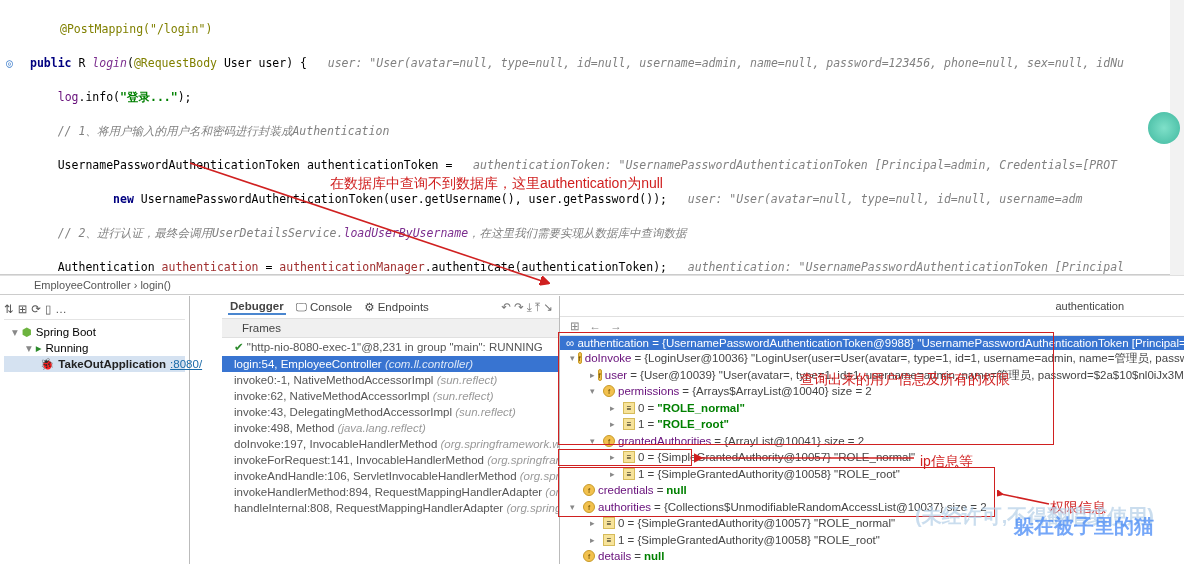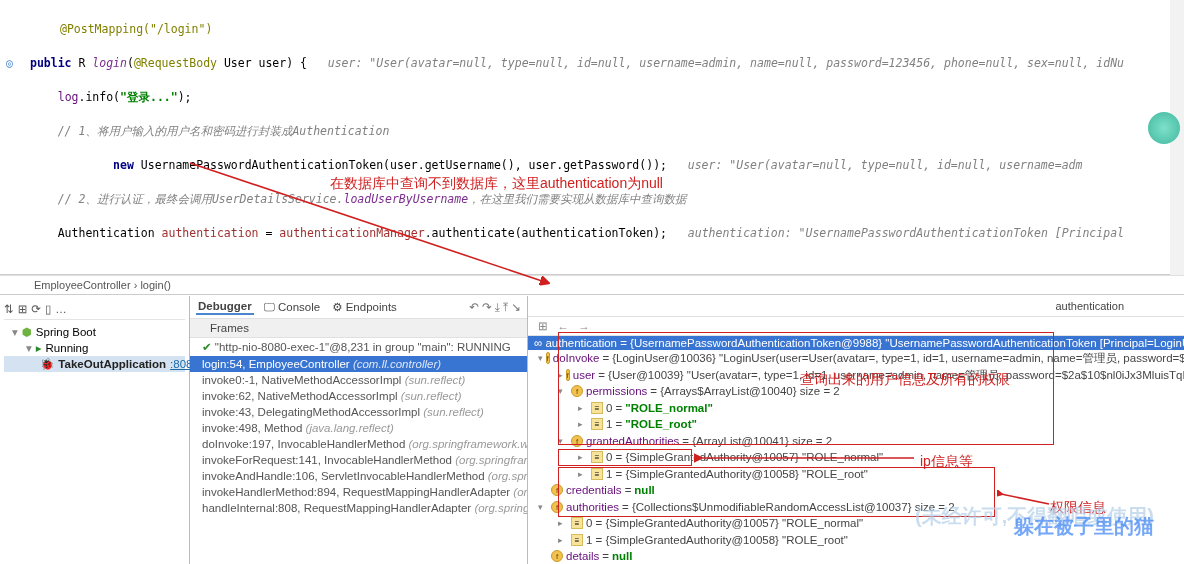--- a/index.html
+++ b/index.html
@@ -15,21 +15,21 @@
 .fld { color: #660e7a; }
 .red-hl { color: #a03030; font-weight: normal; }
 .breadcrumb { position: absolute; top: 275px; left: 0; right: 0; height: 20px; font-family: "Segoe UI", Arial, sans-serif; font-size: 11px; color: #555; padding: 3px 34px; border-top: 1px solid #e0e0e0; border-bottom: 1px solid #ccc; }
 .lower { position: absolute; top: 296px; left: 0; right: 0; bottom: 0; display: flex; font-family: "Segoe UI", Arial, sans-serif; font-size: 11.5px; }
 .left-pane { width: 190px; border-right: 1px solid #bbb; display: flex; flex-direction: column; padding: 2px 4px; }
 .toolbar-row { display: flex; gap: 4px; align-items: center; height: 22px; border-bottom: 1px solid #e4e4e4; color: #555; }
 .toolbar-row span { display: inline-block; }
 .tree-item { padding: 1px 2px 1px 8px; display: flex; align-items: center; gap: 4px; }
 .tree-item.sel { background: #d5e2f1; }
 .link { color: #1a6aa8; text-decoration: underline; }
-.mid-pane { width: 338px; border-right: 1px solid #bbb; display: flex; flex-direction: column; }
+.mid-pane { width: 338px; border-right: 1px solid #bbb; display: flex; flex-direction: column; margin-left: 32px; }
 .tabrow { display: flex; gap: 8px; padding: 3px 6px; align-items: center; border-bottom: 1px solid #e0e0e0; color: #444; }
 .tabrow .tab { padding: 1px 2px; }
 .tabrow .tab.active { font-weight: bold; border-bottom: 2px solid #4a86cf; }
 .section-hdr { padding: 3px 20px; background: #f0f0f0; color: #444; border-bottom: 1px solid #e0e0e0; }
 .frame-line { padding: 2px 8px 2px 12px; color: #555; white-space: nowrap; overflow: hidden; }
 .frame-line .pkg { color: #999; font-style: italic; }
 .frame-line.sel { background: #3874d1; color: #fff; }
 .frame-line.sel .pkg { color: #dce7f7; }
 .right-pane { flex: 1; position: relative; overflow: hidden; }
 .var-header { padding: 4px 8px; color: #444; border-bottom: 1px solid #e0e0e0; font-size: 11px; text-align: right; padding-right: 60px; }
@@ -53,20 +53,21 @@
 .minimap { position: absolute; right: 0; top: 0; width: 14px; height: 275px; background: #f2f2f2; }
 </style>
 </head>
 <body>
 
 <div class="code-area">
 <div class="line" style="padding-left:30px;"><span class="ann">@PostMapping("/login")</span></div>
 <div class="line"><span class="gutter-mark" style="color:#4a86cf;">◎</span><span class="kw">public</span> R <span class="mth">login</span>(<span class="ann">@RequestBody</span> User user) {<span class="cmt">   user: "User(avatar=null, type=null, id=null, username=admin, name=null, password=123456, phone=null, sex=null, idNu</span></div>
 <div class="line">    <span class="fld">log</span>.info(<span class="str">"登录..."</span>);</div>
 <div class="line"><span class="cmt">    // 1、将用户输入的用户名和密码进行封装成Authentication</span></div>
+<div class="line">    UsernamePasswordAuthenticationToken authenticationToken =<span class="cmt">   authenticationToken: "UsernamePasswordAuthenticationToken [Principal=admin, Credentials=[PROT</span></div>
 <div class="line">            <span class="kw">new</span> UsernamePasswordAuthenticationToken(user.getUsername(), user.getPassword());<span class="cmt">   user: "User(avatar=null, type=null, id=null, username=adm</span></div>
 <div class="line">    <span class="cmt">// 2、进行认证，最终会调用UserDetailsService.<span class="mth">loadUserByUsername</span></span><span class="cmt">，在这里我们需要实现从数据库中查询数据</span></div>
 <div class="line">    Authentication <span class="red-hl">authentication</span> = <span class="red-hl">authenticationManager</span>.authenticate(authenticationToken);<span class="cmt">   authentication: "UsernamePasswordAuthenticationToken [Principal</span></div>
 
 
 
 
 
 
 </div>

